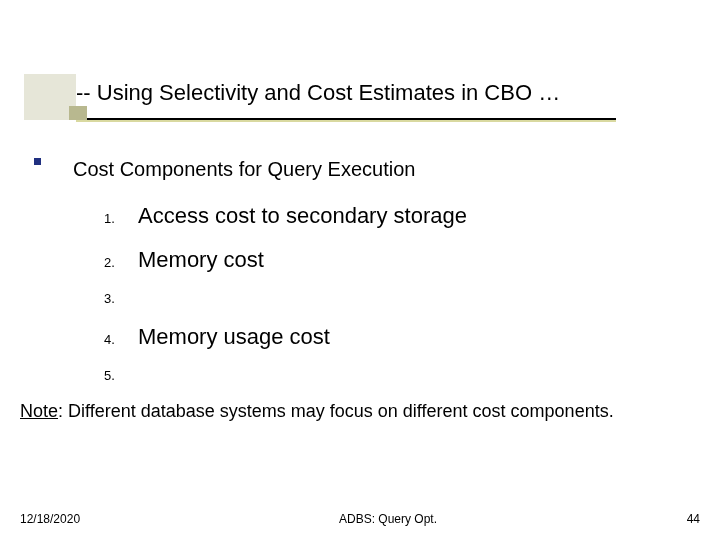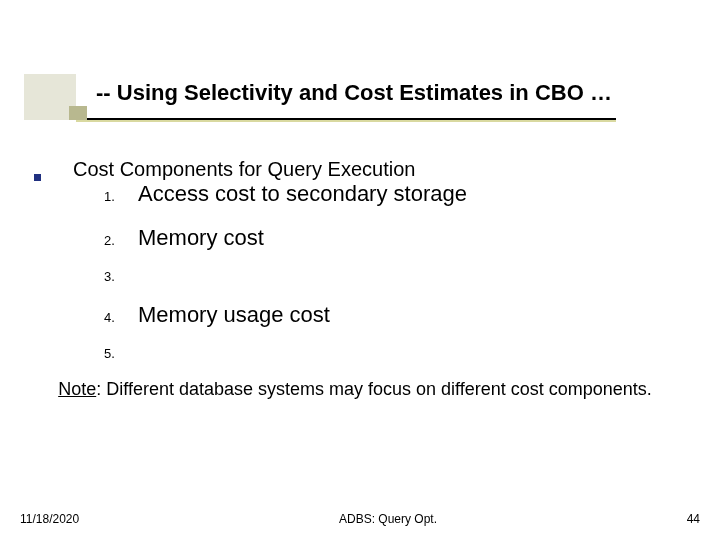--- a/index.html
+++ b/index.html
@@ -5,34 +5,34 @@
   * { margin: 0; padding: 0; box-sizing: border-box; }
   html, body { width: 720px; height: 540px; background: #fff; font-family: Verdana, Arial, sans-serif; color: #000; }
   .slide { position: relative; width: 720px; height: 540px; }
 
   
   .title-wrap { position: absolute; left: 24px; top: 80px; width: 680px; }
   .deco-big  { position: absolute; left: 0;  top: -6px; width: 52px; height: 46px; background: #e6e6d8; }
   .deco-small{ position: absolute; left: 45px; top: 26px; width: 18px; height: 14px; background: #b8b88f; z-index: 1; }
   .title-line { position: absolute; left: 52px; top: 38px; width: 540px; height: 2px; background: #000; }
   .title-underline { position: absolute; left: 52px; top: 38px; width: 540px; height: 4px; background: #c0c060; opacity: .6; }
-  .title-text { position: absolute; left: 52px; top: 0; font-size: 22px; font-weight: 700; white-space: nowrap; padding-left: 20px; }
+  .title-text { position: absolute; left: 52px; top: 0; font-size: 22px; font-weight: 400; white-space: nowrap; }
 
   
   .body { position: absolute; left: 30px; top: 158px; width: 660px; }
-  .bullet-row { display: flex; align-items: flex-end; }
+  .bullet-row { display: flex; align-items: flex-start; margin-bottom: 22px; }
   .bullet-square { width: 7px; height: 7px; background: #203080; margin-right: 32px; margin-left: 4px; flex: 0 0 auto; }
   .bullet-text { font-size: 20px; }
 
   .num-list { margin-left: 74px; }
   .num-row { display: flex; align-items: baseline; margin-bottom: 18px; }
   .num { font-size: 13px; width: 34px; flex: 0 0 auto; }
   .num-text { font-size: 22px; }
 
-  .note { margin-top: 8px; margin-left: -10px; font-size: 18px; text-align: center; }
+  .note { margin-top: 8px; margin-left: -10px; font-size: 18px; }
   .note-label { text-decoration: underline; }
 
   
   .footer { position: absolute; left: 0; bottom: 14px; width: 720px; display: flex; justify-content: space-between; align-items: center; padding: 0 20px; font-size: 12px; }
   .footer-center { position: absolute; left: 50%; transform: translateX(-50%); margin-left: 28px; }
 </style>
 </head>
 <body>
 
 <div class="slide">
@@ -71,18 +71,18 @@
         <div class="num">5.</div>
       </div>
     </div>
 
     <div class="note">
       <span class="note-label">Note</span><span>: Different database systems may focus on different cost components.</span>
     </div>
   </div>
 
   <div class="footer">
-    <div>11/18/2020</div>
+    <div>12/18/2020</div>
     <div class="footer-center">ADBS: Query Opt.</div>
     <div>44</div>
   </div>
 
 </div>
 
 </body></html>

